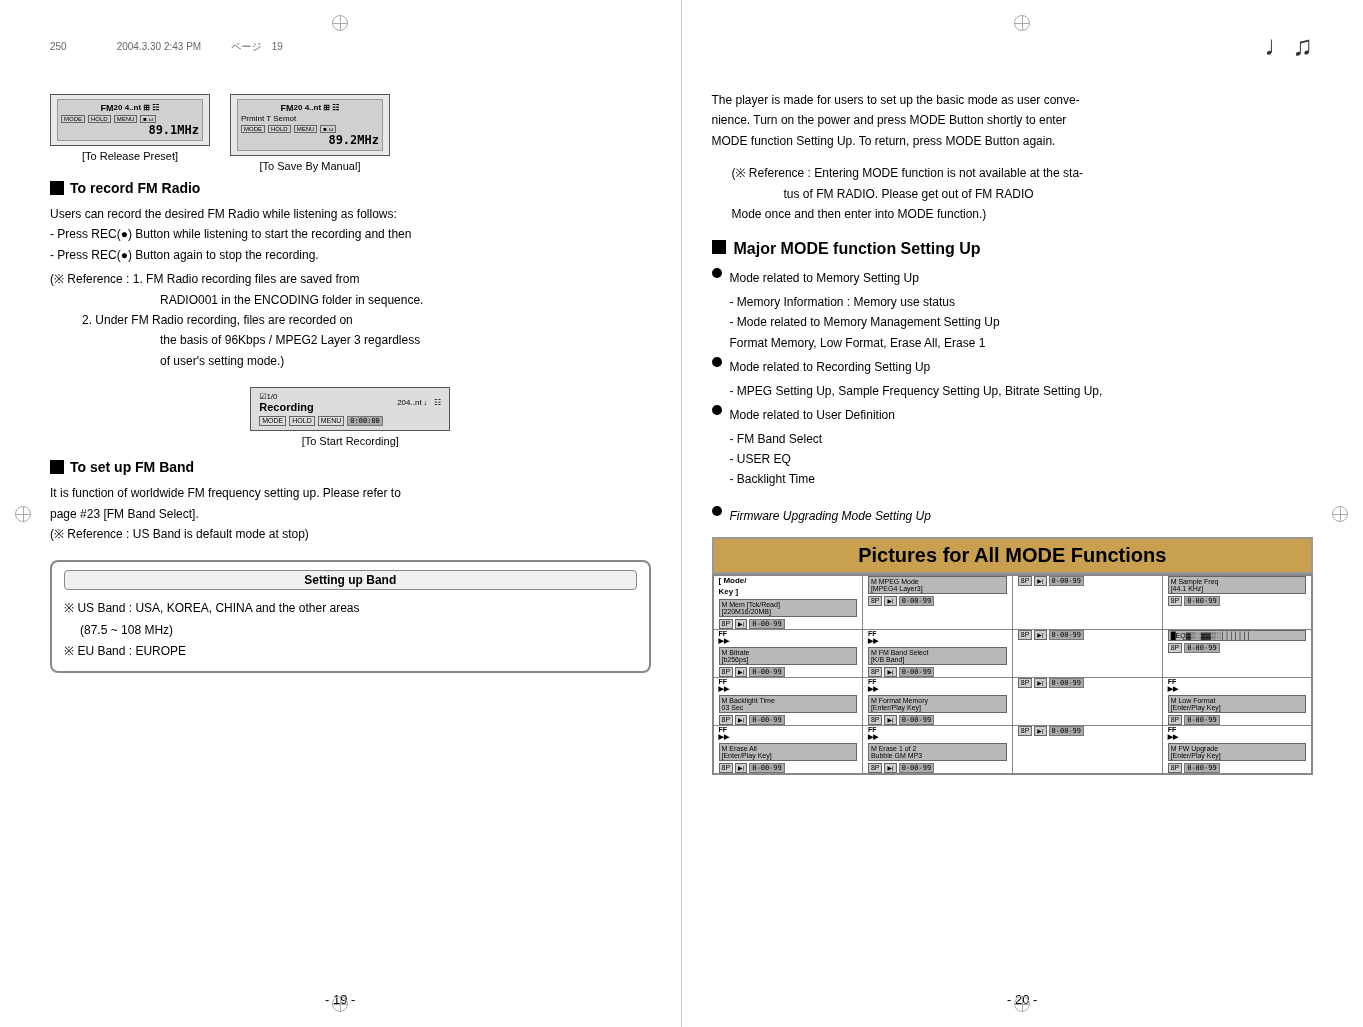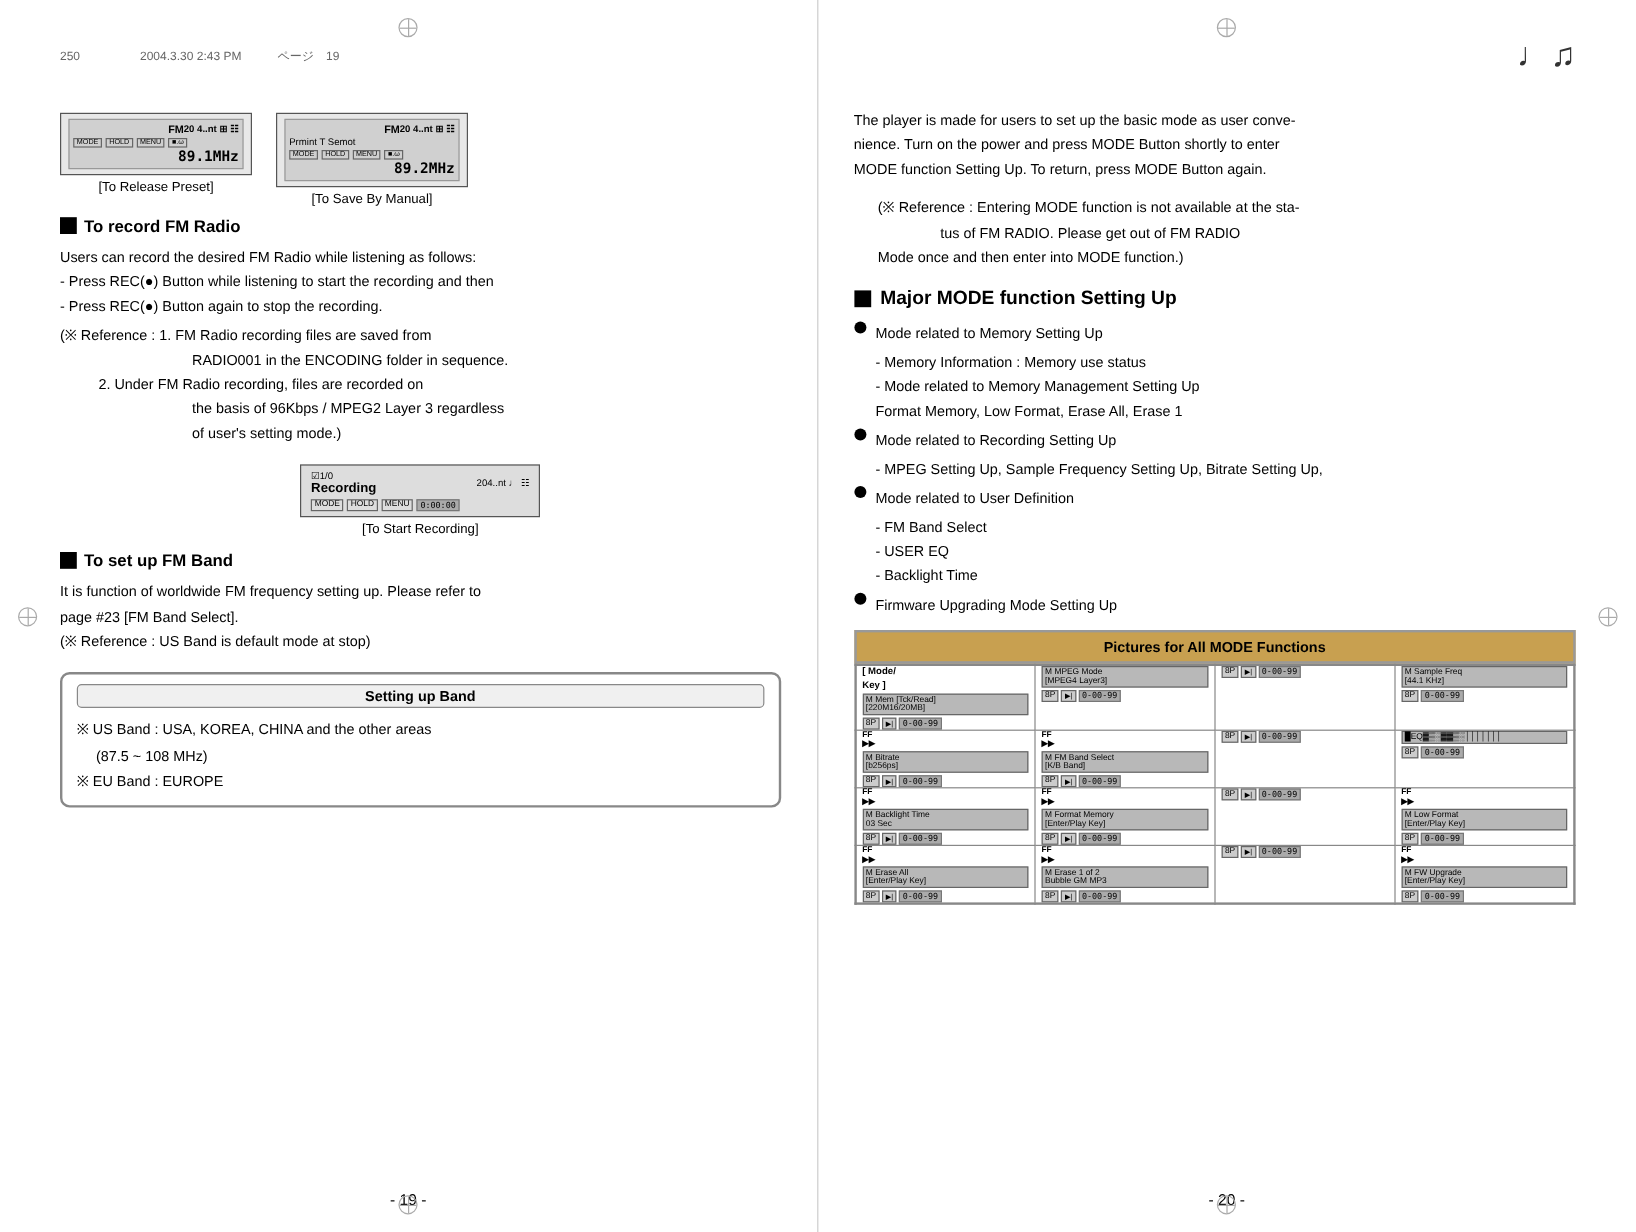--- a/index.html
+++ b/index.html
@@ -56,21 +56,21 @@
     }
 
     .fm-display-inner {
       border: 1px solid #999;
       padding: 3px;
       background: #d0d0d0;
     }
 
     .fm-display-top {
       display: flex;
-      justify-content: flex-end;
+      justify-content: center;
       font-size: 8px;
       font-weight: bold;
     }
 
     .fm-display-bottom {
       display: flex;
       justify-content: flex-end;
       font-size: 11px;
       font-weight: bold;
     }
@@ -164,21 +164,20 @@
       line-height: 1.7;
       margin-bottom: 16px;
     }
 
     
     .major-mode-title {
       font-size: 16px;
       font-weight: bold;
       margin-bottom: 10px;
       display: flex;
-      align-items: center;
       gap: 8px;
     }
 
     .bullet-circle {
       width: 10px;
       height: 10px;
       background: #000;
       border-radius: 50%;
       display: inline-block;
       flex-shrink: 0;
@@ -201,21 +200,21 @@
       margin-left: 18px;
       font-size: 12px;
       line-height: 1.7;
     }
 
     
     .pictures-title-box {
       background: #c8a050;
       color: #000;
       font-weight: bold;
-      font-size: 12px;
+      font-size: 20px;
       padding: 5px 12px;
       border: 2px solid #999;
       text-align: center;
       margin-bottom: 0;
     }
 
     .pictures-table {
       border: 2px solid #888;
       width: 100%;
       border-collapse: collapse;
@@ -450,21 +449,21 @@
       <div class="sub-item">
         <span>- FM Band Select</span>
       </div>
       <div class="sub-item">
         <span>- USER EQ</span>
       </div>
       <div class="sub-item">
         <span>- Backlight Time</span>
       </div>
 
-      <div class="mode-list-item" style="margin-top:4px;">
+      <div class="mode-list-item" style="margin-top:16px;font-style:italic;">
         <span class="bullet-circle"></span>
         <span>Firmware Upgrading Mode Setting Up</span>
       </div>
     </div>
 
     <div>
       <div class="pictures-title-box">Pictures for All MODE Functions</div>
 
       <table class="pictures-table">
         <tbody>

